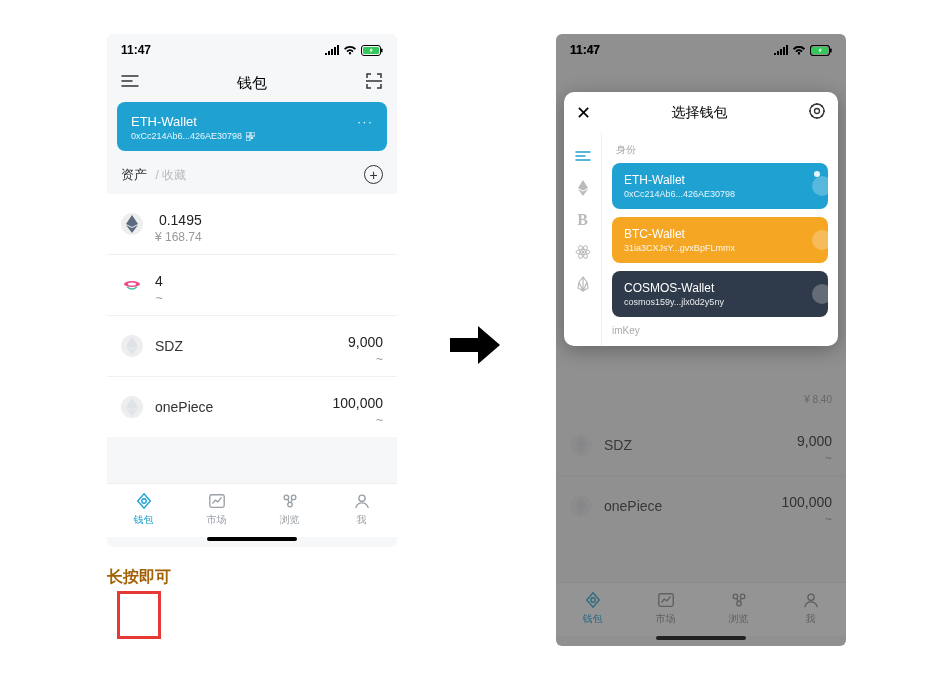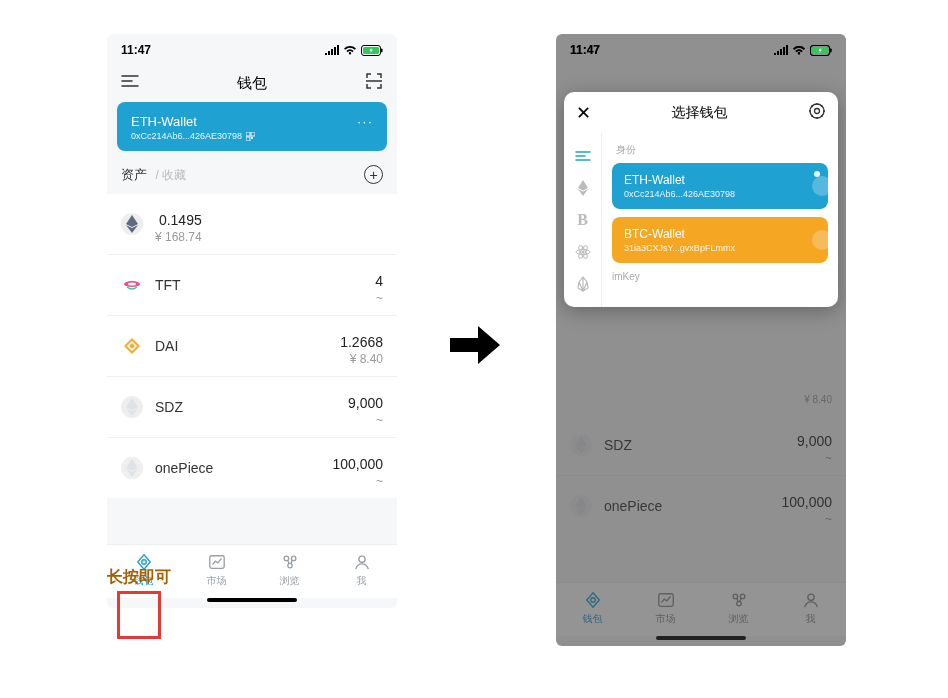--- a/index.html
+++ b/index.html
@@ -199,38 +199,23 @@
         </div>
     </div>
     <div class="asset-row">
       <div class="a-icon" style="background:#fff">
           <svg width="18" height="12" viewBox="0 0 18 12">
             <ellipse cx="9" cy="5" rx="8" ry="3" fill="#ef4a8b"></ellipse>
             <ellipse cx="9" cy="5" rx="4" ry="1.5" fill="#fff"></ellipse>
             <path stroke="#4bc5a8" stroke-width="1.5" fill="none" d="M4 8q5 4 10 0"></path>
           </svg>
         </div>
-      <div class="a-name">TFT</div>
       <div class="a-right">
           <div class="a-amount">4</div>
           <div class="a-value">~</div>
-        </div>
-    </div>
-    <div class="asset-row">
-      <div class="a-icon" style="background:#fff">
-          <svg width="18" height="18" viewBox="0 0 18 18">
-            <path fill="#f5ac37" d="M9 1l8 8-8 8-8-8z"></path>
-            <path fill="#fff" d="M9 4l5 5-5 5-5-5z"></path>
-            <path fill="#f5ac37" d="M9 6l3 3-3 3-3-3z"></path>
-          </svg>
-        </div>
-      <div class="a-name">DAI</div>
-      <div class="a-right">
-          <div class="a-amount">1.2668</div>
-          <div class="a-value">¥ 8.40</div>
         </div>
     </div>
     <div class="asset-row">
       <div class="a-icon">
           <svg width="12" height="18" viewBox="0 0 12 18">
             <path fill="#dfe3e8" d="M6 0L0 9l6 3 6-3zM6 18l6-8-6 3-6-3z"></path>
           </svg>
         </div>
       <div class="a-name">SDZ</div>
       <div class="a-right">
@@ -437,20 +422,25 @@
           <div class="dot"></div>
           <div class="side-token"></div>
           <div class="wn">ETH-Wallet</div>
           <div class="wa">0xCc214Ab6...426AE30798</div>
         </div>
         <div class="wcard btc">
           <div class="side-token"></div>
           <div class="wn">BTC-Wallet</div>
           <div class="wa">31ia3CXJsY...gvxBpFLmmx</div>
         </div>
+        <div class="wcard cos">
+          <div class="side-token"></div>
+          <div class="wn">COSMOS-Wallet</div>
+          <div class="wa">cosmos159y...jlx0d2y5ny</div>
+        </div>
         <div class="imkey">imKey</div>
       </div>
     </div>
   </div>
 </div>
 
 <div class="hint">长按即可</div>
 <div class="red-box"></div>
 <svg class="arrow" viewBox="0 0 50 50">
     <path fill="#000" d="M0 18h28V6l22 19-22 19V32H0z"></path>

